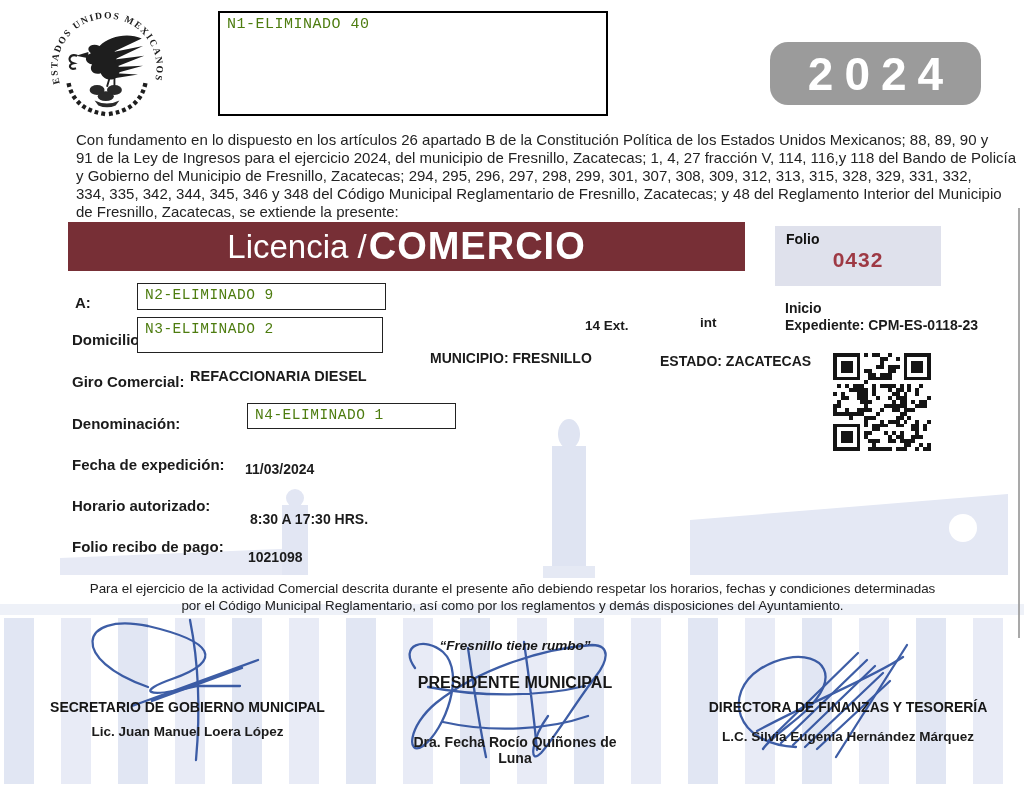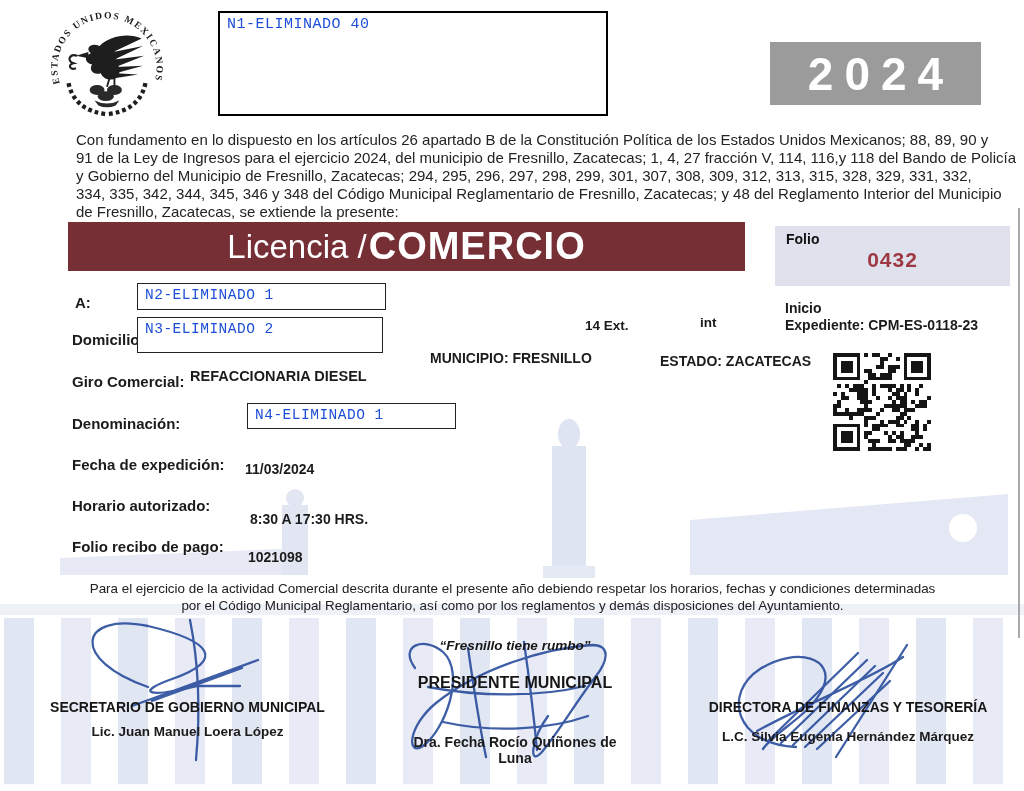--- a/index.html
+++ b/index.html
@@ -4,32 +4,32 @@
 <style>
   html,body{margin:0;padding:0;background:#ffffff;}
   .page{position:relative;width:1024px;height:791px;background:#fff;overflow:hidden;
         font-family:"Liberation Sans",sans-serif;color:#1c1c1c;}
   .abs{position:absolute;}
   svg{display:block;}
   .watermark{position:absolute;left:0;top:0;z-index:0;}
   .fg{z-index:2;}
 
   .n1-box{left:218px;top:11px;width:386px;height:101px;border:2.2px solid #000;background:#fff;}
-  .mono{font-family:"Liberation Mono",monospace;font-size:14.5px;letter-spacing:.5px;color:#1d4ed8;
+  .mono{font-family:"Liberation Mono",monospace;font-size:14.5px;letter-spacing:.5px;color:#4d7c0f;
         padding:3px 7px;display:block;}
   .year-badge{left:770px;top:42px;width:211px;height:63px;background:#9b9b9b;color:#fff;
         display:flex;align-items:center;justify-content:center;font-weight:800;font-size:46px;
-        letter-spacing:11px;padding-left:11px;box-sizing:border-box;}
+        letter-spacing:11px;padding-left:11px;box-sizing:border-box;border-radius:18px;}
   .legal{left:76px;top:131px;width:942px;font-size:15px;line-height:18px;white-space:pre-line;
         color:#232323;}
   .banner{left:68px;top:222px;width:677px;height:49px;background:#772f36;display:flex;
         align-items:center;justify-content:center;color:#fff;}
   .banner .reg{font-size:33px;font-weight:500;margin-right:2px;}
   .banner .b{font-size:38px;font-weight:800;letter-spacing:1px;}
-  .folio-box{left:775px;top:226px;width:235px;height:60px;background:#dfe1ec;}
+  .folio-box{left:775px;top:226px;width:166px;height:60px;background:#dfe1ec;}
   .folio-label{font-size:14px;font-weight:700;color:#111;padding:5px 0 0 11px;}
   .folio-number{text-align:center;font-size:21px;font-weight:600;color:#9e3944;margin-top:1px;
         letter-spacing:1px;}
   .flabel{font-size:15px;font-weight:600;color:#1b1b1b;}
   .nbox{border:1.6px solid #222;background:#fff;}
   .bval{font-size:14px;font-weight:700;color:#1b1b1b;}
   .sval{font-size:13.5px;font-weight:700;color:#1b1b1b;}
   .footer-par{left:60px;top:580px;width:905px;text-align:center;font-size:13.4px;line-height:17px;
         white-space:pre-line;font-weight:500;color:#202020;}
   .sig-title{font-size:14px;font-weight:700;color:#161616;}
@@ -111,21 +111,21 @@
     <span class="b">COMERCIO</span>
   </div>
 
   <div class="abs fg folio-box">
     <div class="folio-label">Folio</div>
     <div class="folio-number">0432</div>
   </div>
 
   <div class="abs fg flabel" style="left:75px;top:294px">A:</div>
   <div class="abs fg nbox" style="left:137px;top:283px;width:247px;height:25px">
-    <span class="mono">N2-ELIMINADO 1</span>
+    <span class="mono">N2-ELIMINADO 9</span>
   </div>
 
   <div class="abs fg sval" style="left:585px;top:318px">14 Ext.</div>
   <div class="abs fg sval" style="left:700px;top:315px">int</div>
   <div class="abs fg bval" style="left:785px;top:300px">Inicio</div>
   <div class="abs fg bval" style="left:785px;top:317px">Expediente: CPM-ES-0118-23</div>
 
   <div class="abs fg flabel" style="left:72px;top:331px">Domicilio:</div>
   <div class="abs fg nbox" style="left:137px;top:317px;width:244px;height:34px">
     <span class="mono">N3-ELIMINADO 2</span>

